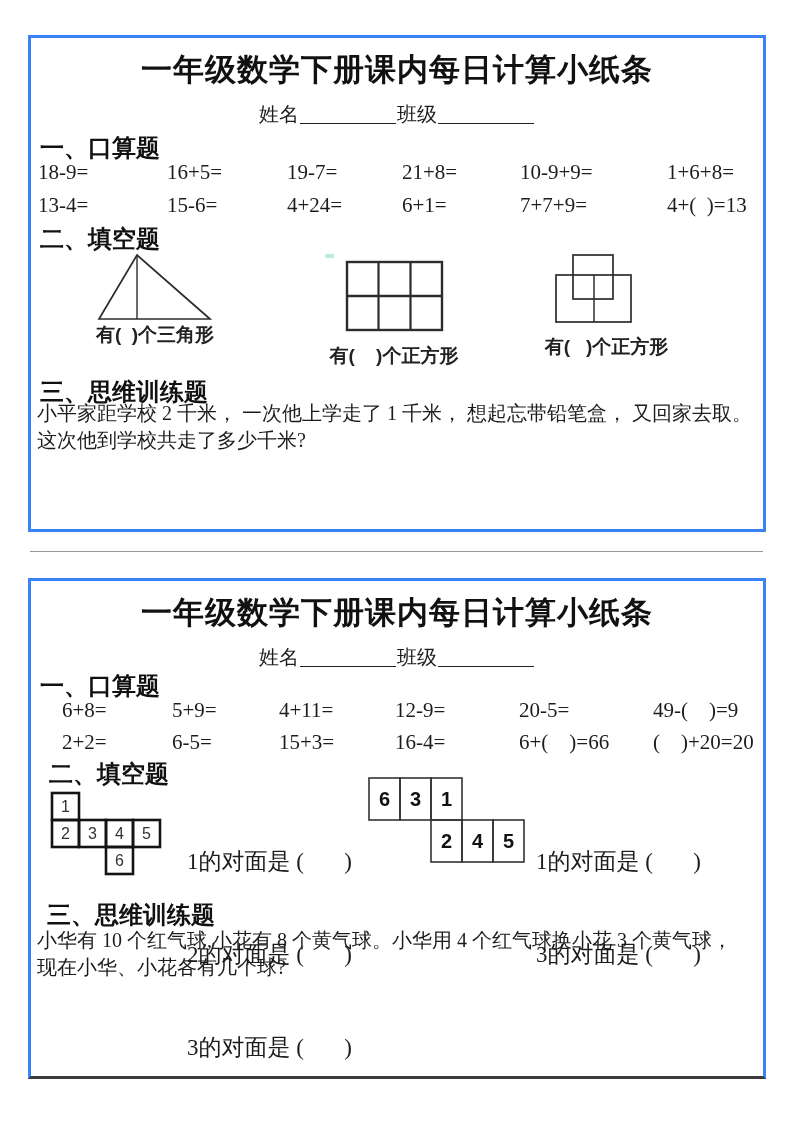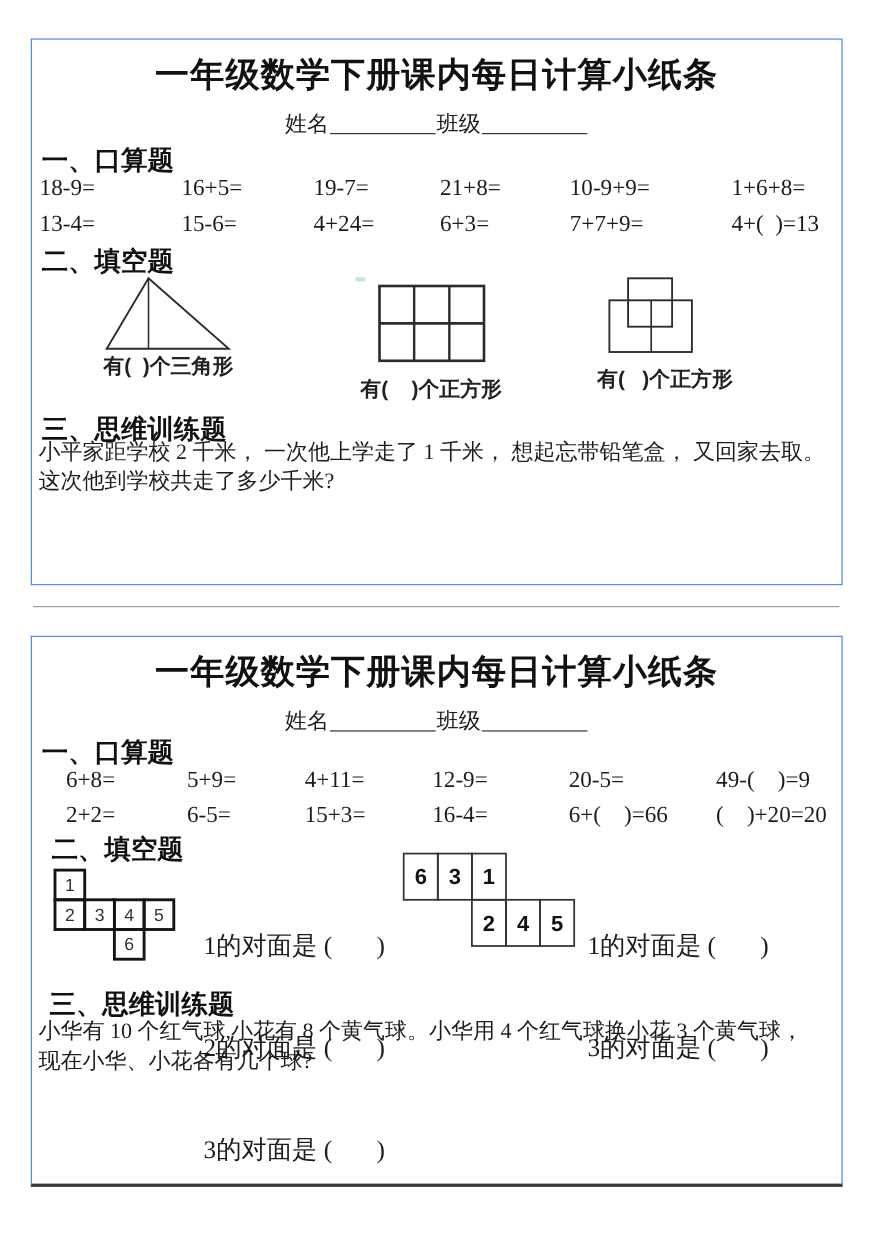--- a/index.html
+++ b/index.html
@@ -1,20 +1,20 @@
 <!DOCTYPE html>
 <html><head>
 <meta charset="utf-8">
 <style>
   * { margin:0; padding:0; box-sizing:border-box; }
   html,body { background:#ffffff; }
   .page { position:relative; width:793px; height:1122px; background:#ffffff;
           font-family:"Liberation Serif", serif; color:#1c1c1c; overflow:hidden; }
 
-  .sheet { position:absolute; left:28px; width:738px; border:1px solid #3b82f6; background:#fff; }
+  .sheet { position:absolute; left:28px; width:738px; border:3px solid #3b82f6; background:#fff; }
   #sheet1 { top:35px; height:497px; }
   #sheet2 { top:578px; height:501px; border-bottom:3px solid #3a3a3a; }
 
   .divider { position:absolute; left:30px; width:733px; top:551px; border-top:1px solid #979797; height:0; }
 
   .title { position:absolute; top:11px; left:0; right:0; text-align:center;
            font-family:"Liberation Sans", sans-serif; font-weight:bold;
            font-size:31px; letter-spacing:1px; color:#111; }
 
   .nameline { position:absolute; top:63px; left:0; right:0; text-align:center;
@@ -79,21 +79,21 @@
       <span>16+5=</span>
       <span>19-7=</span>
       <span>21+8=</span>
       <span>10-9+9=</span>
       <span>1+6+8=</span>
     </div>
     <div class="math-row row-b">
       <span>13-4=</span>
       <span>15-6=</span>
       <span>4+24=</span>
-      <span>6+3=</span>
+      <span>6+1=</span>
       <span>7+7+9=</span>
       <span>4+(  )=13</span>
     </div>
 
     <h2 class="sec-h h-fill">二、填空题</h2>
 
     <div id="artifact"></div>
 
     <div class="fig" id="fig-triangle">
       <svg width="120" height="70" viewBox="0 0 120 70">

